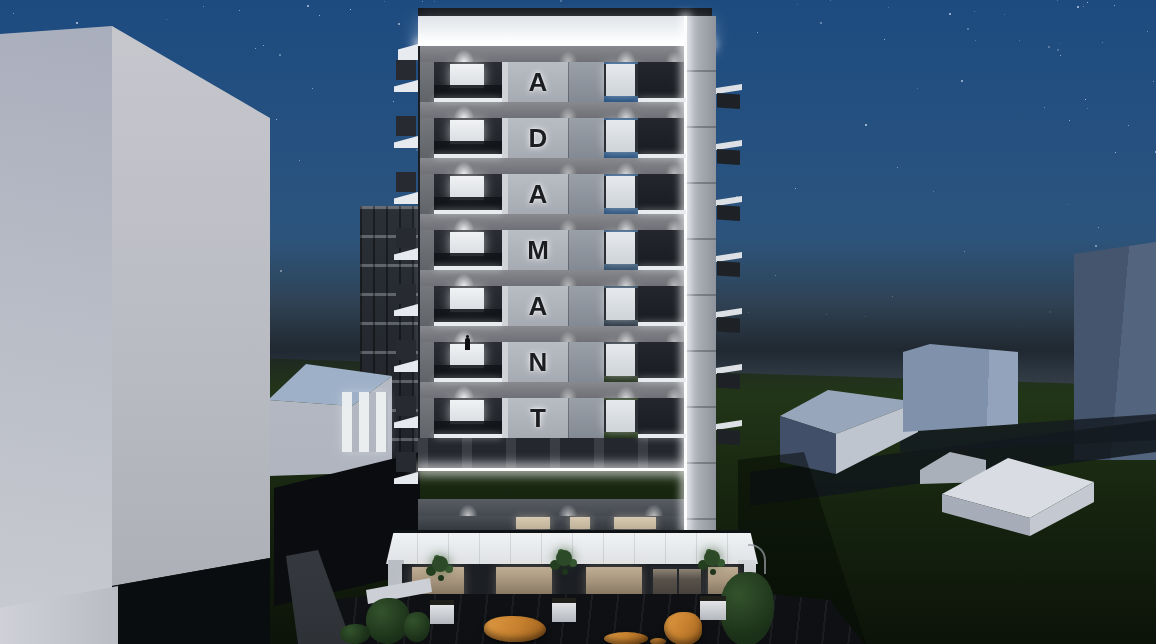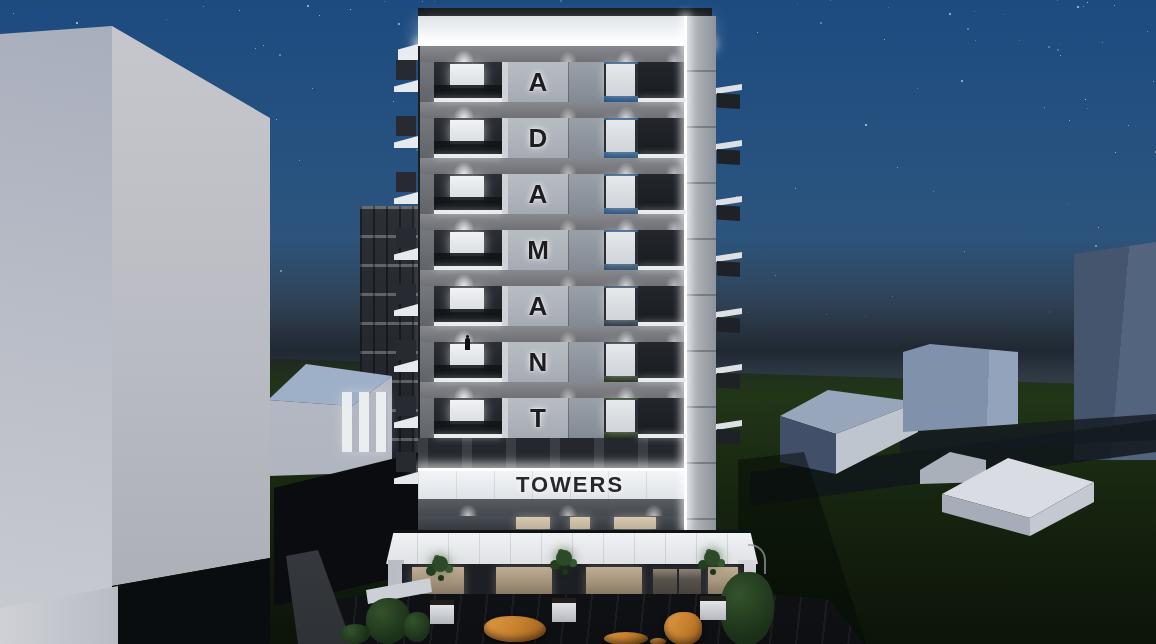--- a/index.html
+++ b/index.html
@@ -478,23 +478,20 @@
       <div class="seg winR"></div>
       <div class="seg balcR">
         <i class="slab"></i>
       </div>
     </div>
   </div>
 </div>
     <div class="sign-section">
       <div class="sign-windows"></div>
       <div class="sign-led"></div>
-      <div class="sign-band">
-        <span class="sign-text">TOWERS</span>
-      </div>
       <div class="sign-spandrel"></div>
     </div>
     <div class="mezz">
       <i class="mw1"></i>
       <i class="mw2"></i>
       <i class="mw3"></i>
     </div>
     <div class="pillar"></div>
     <div class="left-overhang">
         <div class="lslab" style="top: 0px;">

